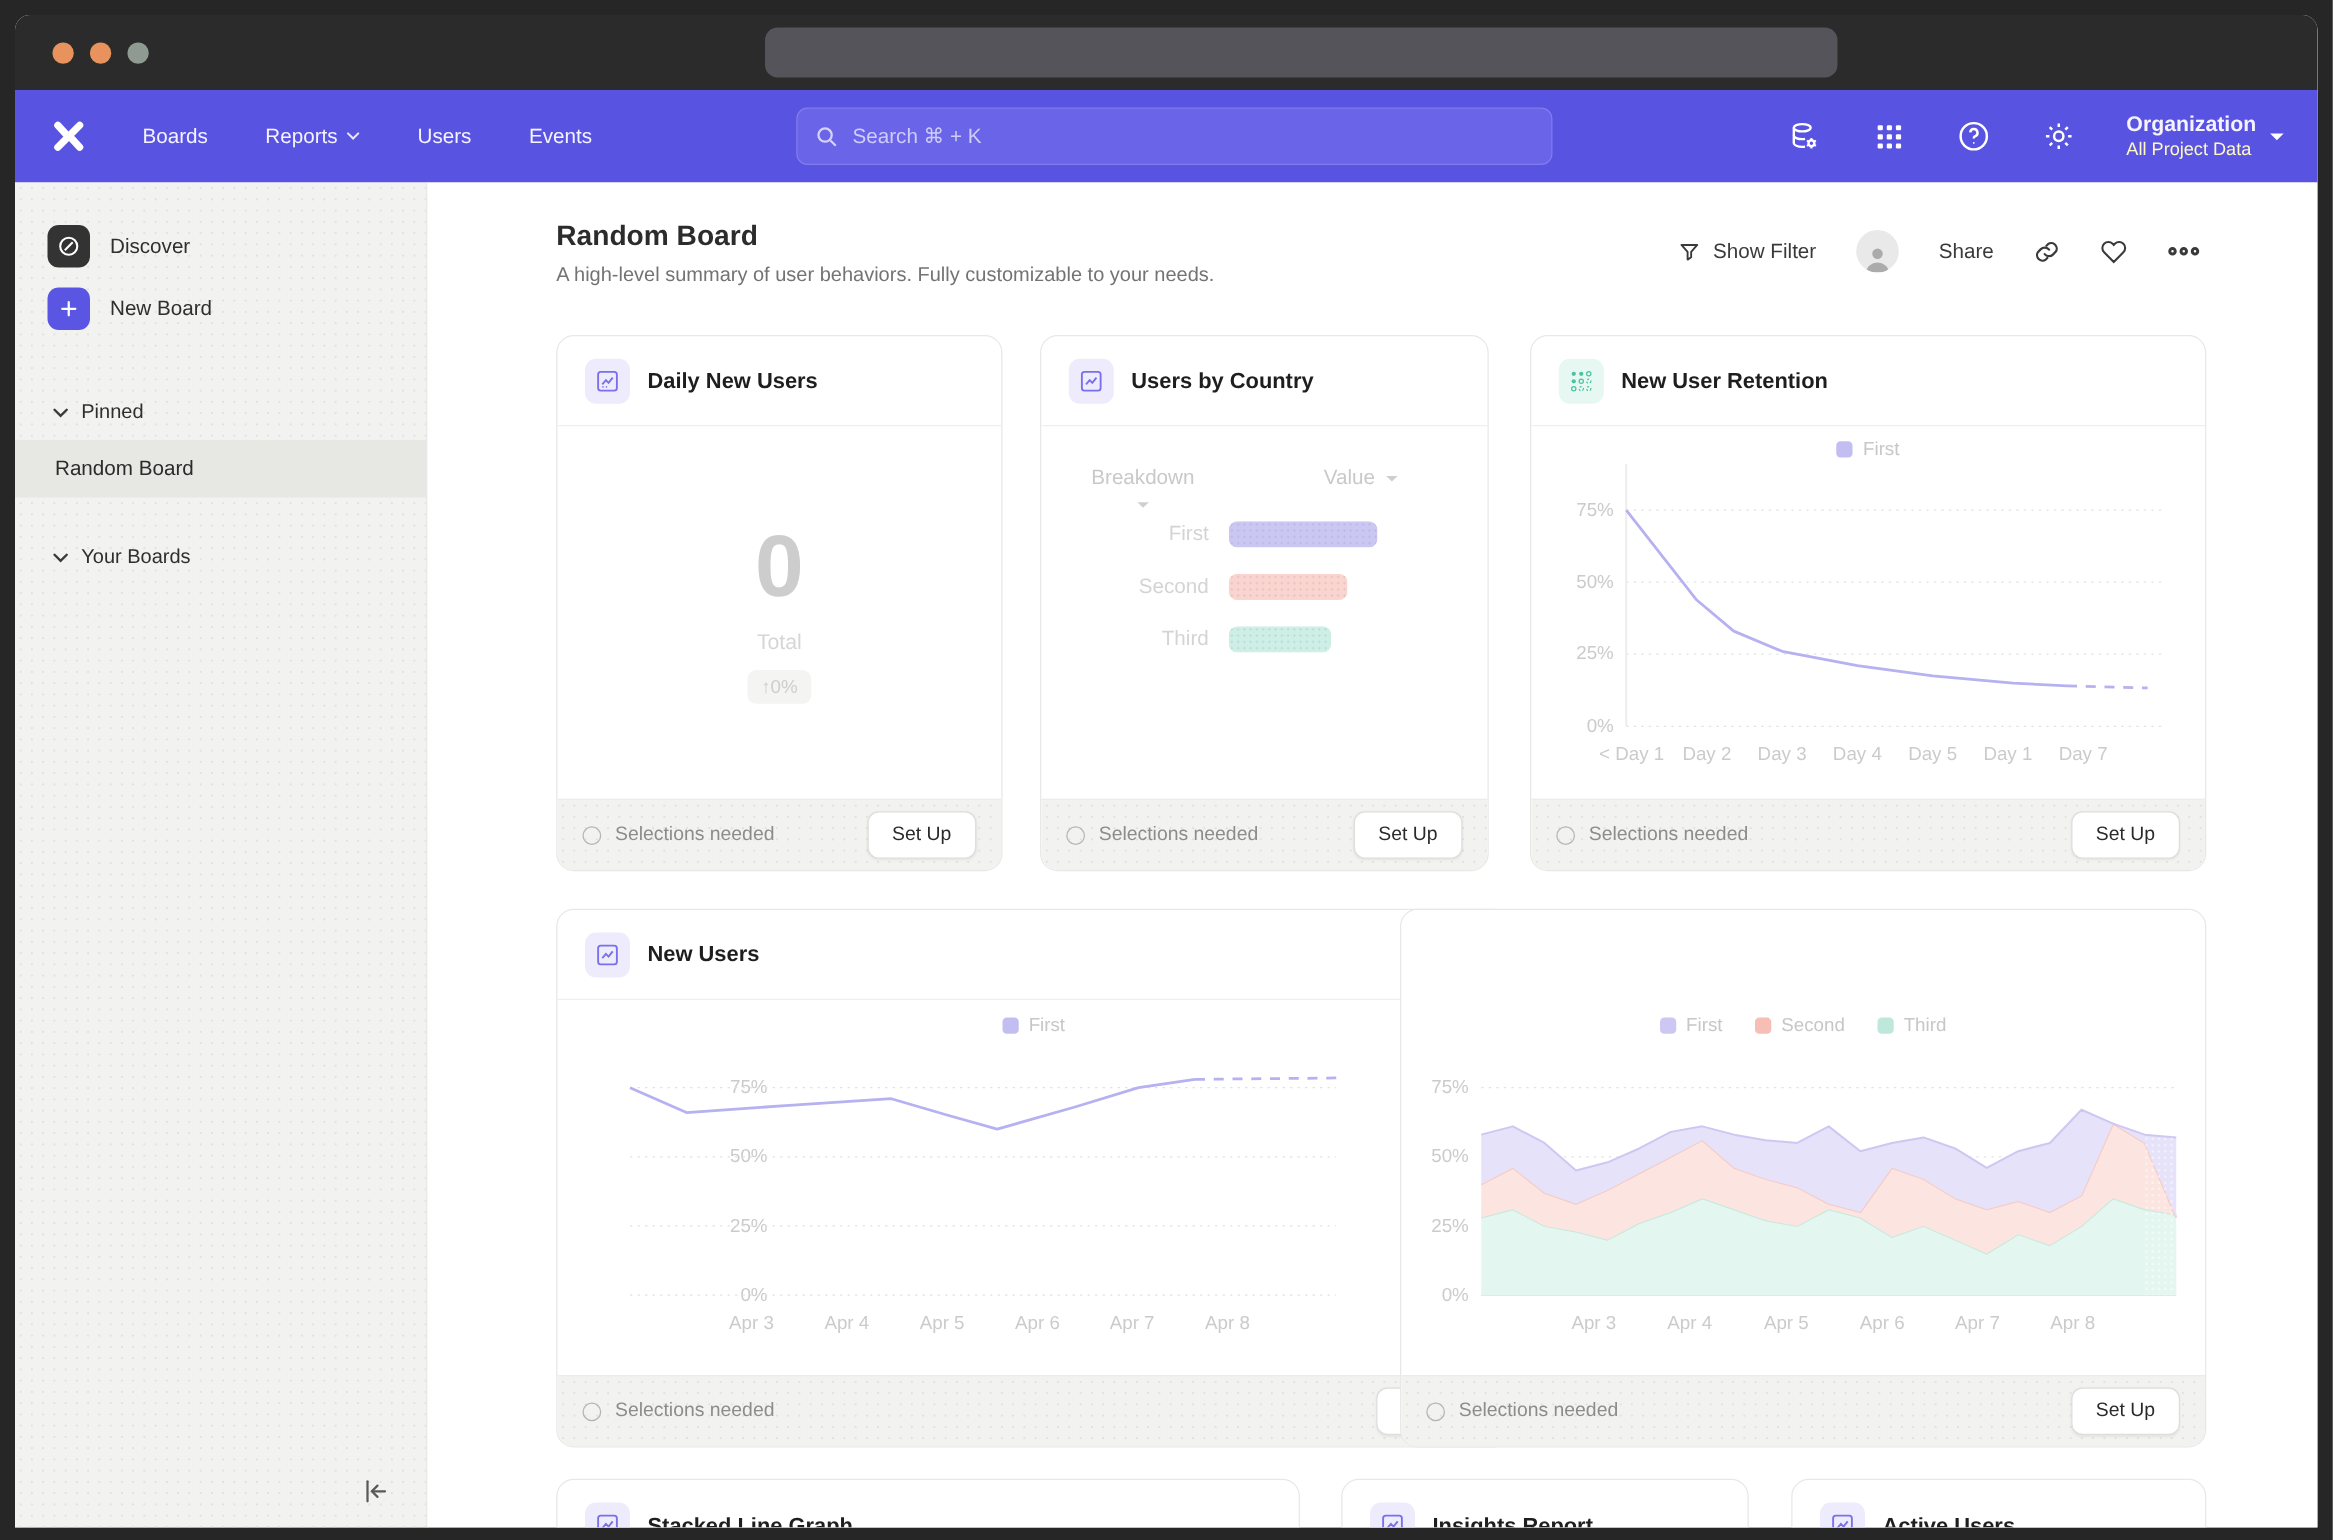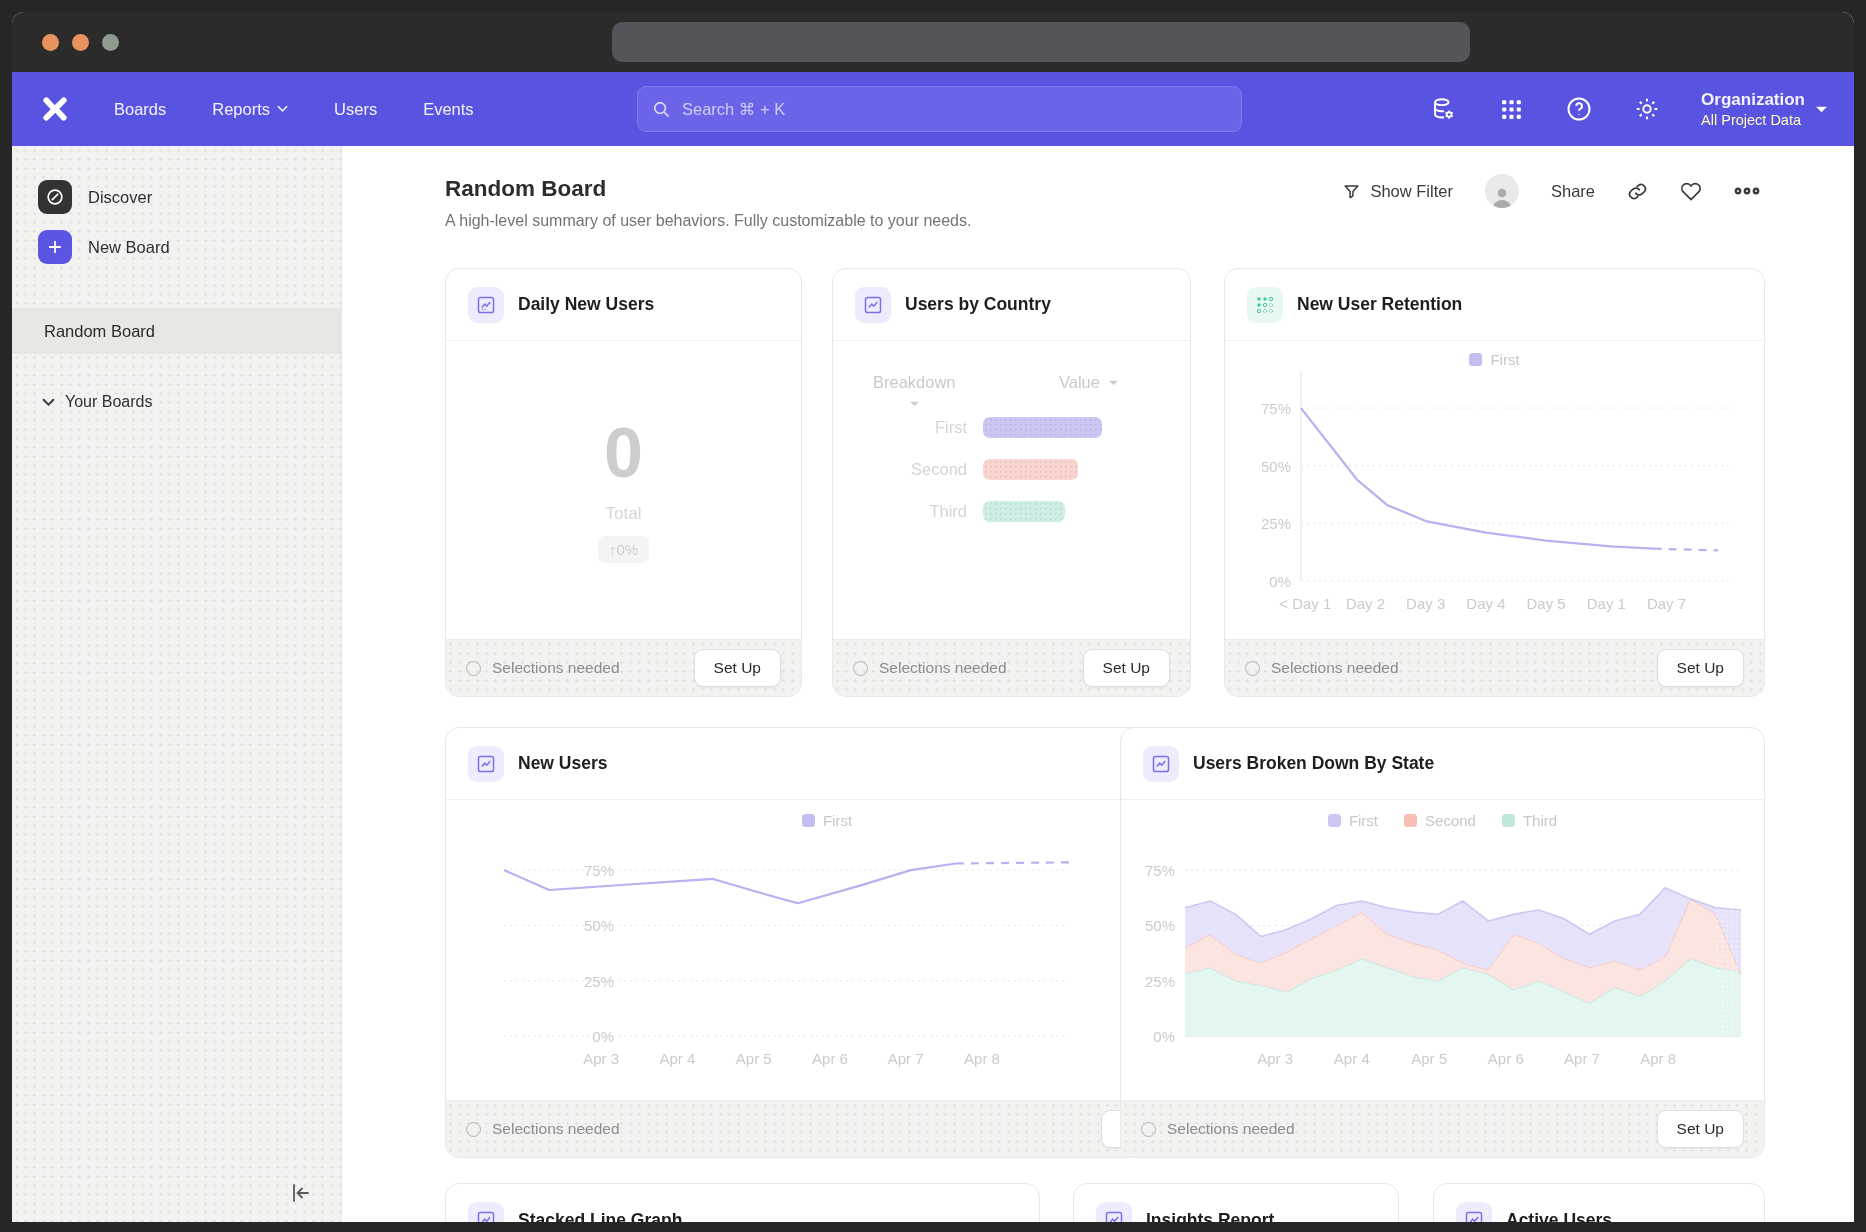--- a/index.html
+++ b/index.html
@@ -43,21 +43,21 @@
   .side-board { height:46px; display:flex; align-items:center; padding:0 32px; font-size:16.5px;
                 color:#2b2b2b; cursor:pointer; }
   .side-board.sel { background:#e7e7e4; }
   .collapse-btn { position:absolute; right:24px; bottom:14px; width:34px; height:30px;
                   display:flex; align-items:center; justify-content:center; cursor:pointer; }
 
   
   .main { position:absolute; left:330px; top:134px; right:0; bottom:0; background:#fff; overflow:hidden; }
   .page-title { position:absolute; left:103px; top:30px; font-size:22.5px; font-weight:700; color:#2c2c2c; }
   .page-sub   { position:absolute; left:103px; top:66px; font-size:16px; color:#737373; }
-  .head-actions { position:absolute; right:94px; top:28px; display:flex; align-items:center; gap:32px;justify-content:flex-end; }
+  .head-actions { position:absolute; right:94px; top:38px; display:flex; align-items:center; gap:32px;justify-content:flex-end; }
   .action { display:flex; align-items:center; gap:9px; font-size:16.5px; color:#3a3a3a; cursor:pointer; }
   .avatar { width:34px; height:34px; border-radius:50%; background:#e9e9e9; display:flex;
             align-items:flex-end; justify-content:center; overflow:hidden; }
 
   
   .card { position:absolute; background:#fff; border:1px solid #e8e8e6; border-radius:14px; overflow:hidden; }
   .card-head { height:72px; display:flex; align-items:center; gap:14px; padding:0 22px;
                border-bottom:1px solid #efefed; }
   .chart-ic { width:36px; height:36px; border-radius:9px; background:#edebfc; display:flex;
               align-items:center; justify-content:center; flex:0 0 auto; }
@@ -211,20 +211,26 @@
     </div>
     <div class="side-item">
       <span class="side-ic" style="background:#5a55e2;">
         <svg width="18" height="18" viewBox="0 0 24 24" fill="none" stroke="#fff" stroke-width="2.4" stroke-linecap="round">
           <path d="M12 5v14 M5 12h14"></path>
         </svg>
       </span>
       <span>New Board</span>
     </div>
     <div style="height:36px"></div>
+    <div class="side-section">
+      <svg width="13" height="9" viewBox="0 0 12 8" fill="none" stroke="#3a3a3a" stroke-width="1.8" stroke-linecap="round">
+          <path d="M1.5 1.5 L6 6 L10.5 1.5"></path>
+        </svg>
+      <span>Pinned</span>
+    </div>
     <div id="board-list">
         <div class="side-board sel">Random Board</div>
       </div>
     <div style="height:26px"></div>
     <div class="side-section">
       <svg width="13" height="9" viewBox="0 0 12 8" fill="none" stroke="#3a3a3a" stroke-width="1.8" stroke-linecap="round">
           <path d="M1.5 1.5 L6 6 L10.5 1.5"></path>
         </svg>
       <span>Your Boards</span>
     </div>
@@ -443,29 +449,20 @@
           </div>
       </div>
       <div class="card-foot dotbg">
         <span class="foot-circle"></span>
         <span class="foot-text">Selections needed</span>
         <button class="setup-btn">Set Up</button>
       </div>
     </div>
 
     <div class="card" style="left:778px; top:581px; width:645px; height:431px;">
-      <div class="card-head">
-        <span class="chart-ic">
-          <svg width="20" height="20" viewBox="0 0 24 24" fill="none" stroke="#7a70ea" stroke-width="1.8">
-            <rect x="3" y="3" width="18" height="18" rx="2.5"></rect>
-              <path d="M7 15 l3.5-4 2.5 2.5 4-5"></path>
-          </svg>
-        </span>
-        <span class="card-title">Users Broken Down By State</span>
-      </div>
       <div class="card-body">
         <div class="chart-wrap">
             <div class="legend" style="top:12px;">
               <div class="legend-item">
                 <span class="legend-sw" style="background:#cdc8f3;"></span>
                 <span>First</span>
               </div>
               <div class="legend-item">
                 <span class="legend-sw" style="background:#f6beb5;"></span>
                 <span>Second</span>

